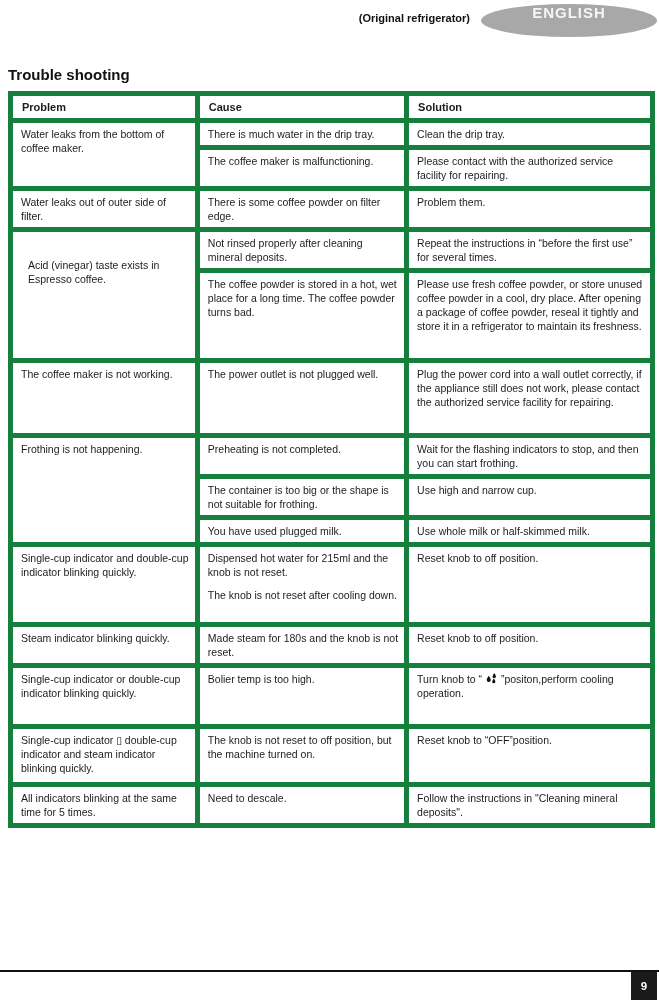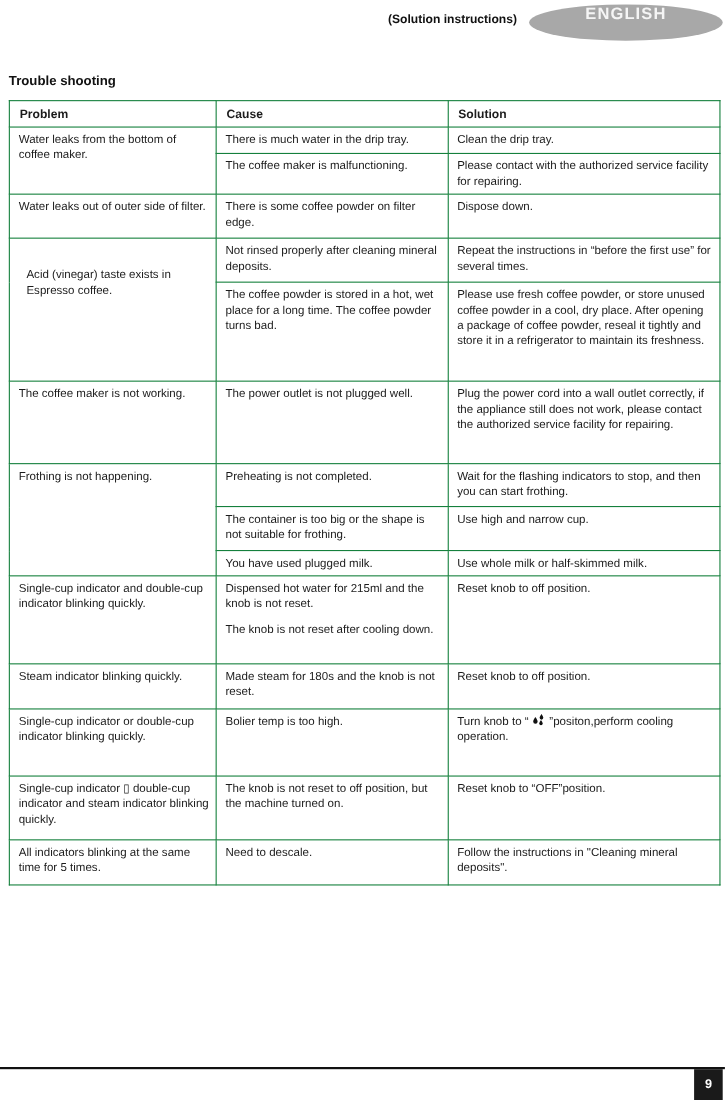--- a/index.html
+++ b/index.html
@@ -22,35 +22,35 @@
     background: #a8a8a8; border-radius: 50%;
     display: flex; justify-content: center;
   }
   .lang-badge span {
     color: #f5f5f5; font-size: 15px; font-weight: bold; letter-spacing: 1px;
   }
 
   
   .title {
     position: absolute; top: 66px; left: 8px;
-    font-size: 12px; font-weight: bold; color: #111;
+    font-size: 15px; font-weight: bold; color: #111;
   }
 
   
   table.ts {
     position: absolute; top: 91px; left: 8px;
     width: 647px; border-collapse: collapse;
     border: 1.5px solid #333;
     table-layout: fixed;
   }
   col.c1 { width: 29.1%; }
   col.c2 { width: 32.6%; }
   col.c3 { width: 38.3%; }
   .ts th, .ts td {
-    border: 1px solid #15803d;
+    border: 5px solid #15803d;
     font-size: 10.5px; line-height: 14px;
     padding: 4px 6px 4px 8px;
     vertical-align: top; text-align: left;
     color: #1c1c1c;
     overflow: hidden;
   }
   .ts th { font-weight: bold; font-size: 11px; vertical-align: middle; padding-left: 9px; }
   .ts td p { margin: 0 0 9px 0; }
   .ts td p:last-child { margin-bottom: 0; }
   td.vpad { padding-top: 26px; padding-left: 15px; }
@@ -72,21 +72,21 @@
     width: 26px; height: 28px; background: #1a1a1a;
     color: #fff; font-size: 11.5px; font-weight: bold;
     display: flex; align-items: center; justify-content: center;
   }
 </style>
 </head>
 <body>
 
 <div class="page">
 
-  <div class="orig-instr">(Solution instructions)</div>
+  <div class="orig-instr">(Original refrigerator)</div>
 
   <div class="lang-badge">
     <span>ENGLISH</span>
   </div>
 
   <h1 class="title">Trouble shooting</h1>
 
   <table class="ts">
     <colgroup>
         <col class="c1">
@@ -108,21 +108,21 @@
         <td>Clean the drip tray.</td>
       </tr>
       <tr class="rh37">
         <td>The coffee maker is malfunctioning.</td>
         <td>Please contact with the authorized service facility for repairing.</td>
       </tr>
 
       <tr class="rh40">
         <td>Water leaks out of outer side of filter.</td>
         <td>There is some coffee powder on filter edge.</td>
-        <td>Dispose down.</td>
+        <td>Problem them.</td>
       </tr>
 
       <tr class="rh40">
         <td rowspan="2" class="vpad">Acid (vinegar) taste exists in Espresso coffee.</td>
         <td>Not rinsed properly after cleaning mineral deposits.</td>
         <td>Repeat the instructions in “before the first use” for several times.</td>
       </tr>
       <tr class="rh90">
         <td>The coffee powder is stored in a hot, wet place for a long time. The coffee powder turns bad.</td>
         <td>Please use fresh coffee powder, or store unused coffee powder in a cool, dry place. After opening a package of coffee powder, reseal it tightly and store it in a refrigerator to maintain its freshness.</td>

